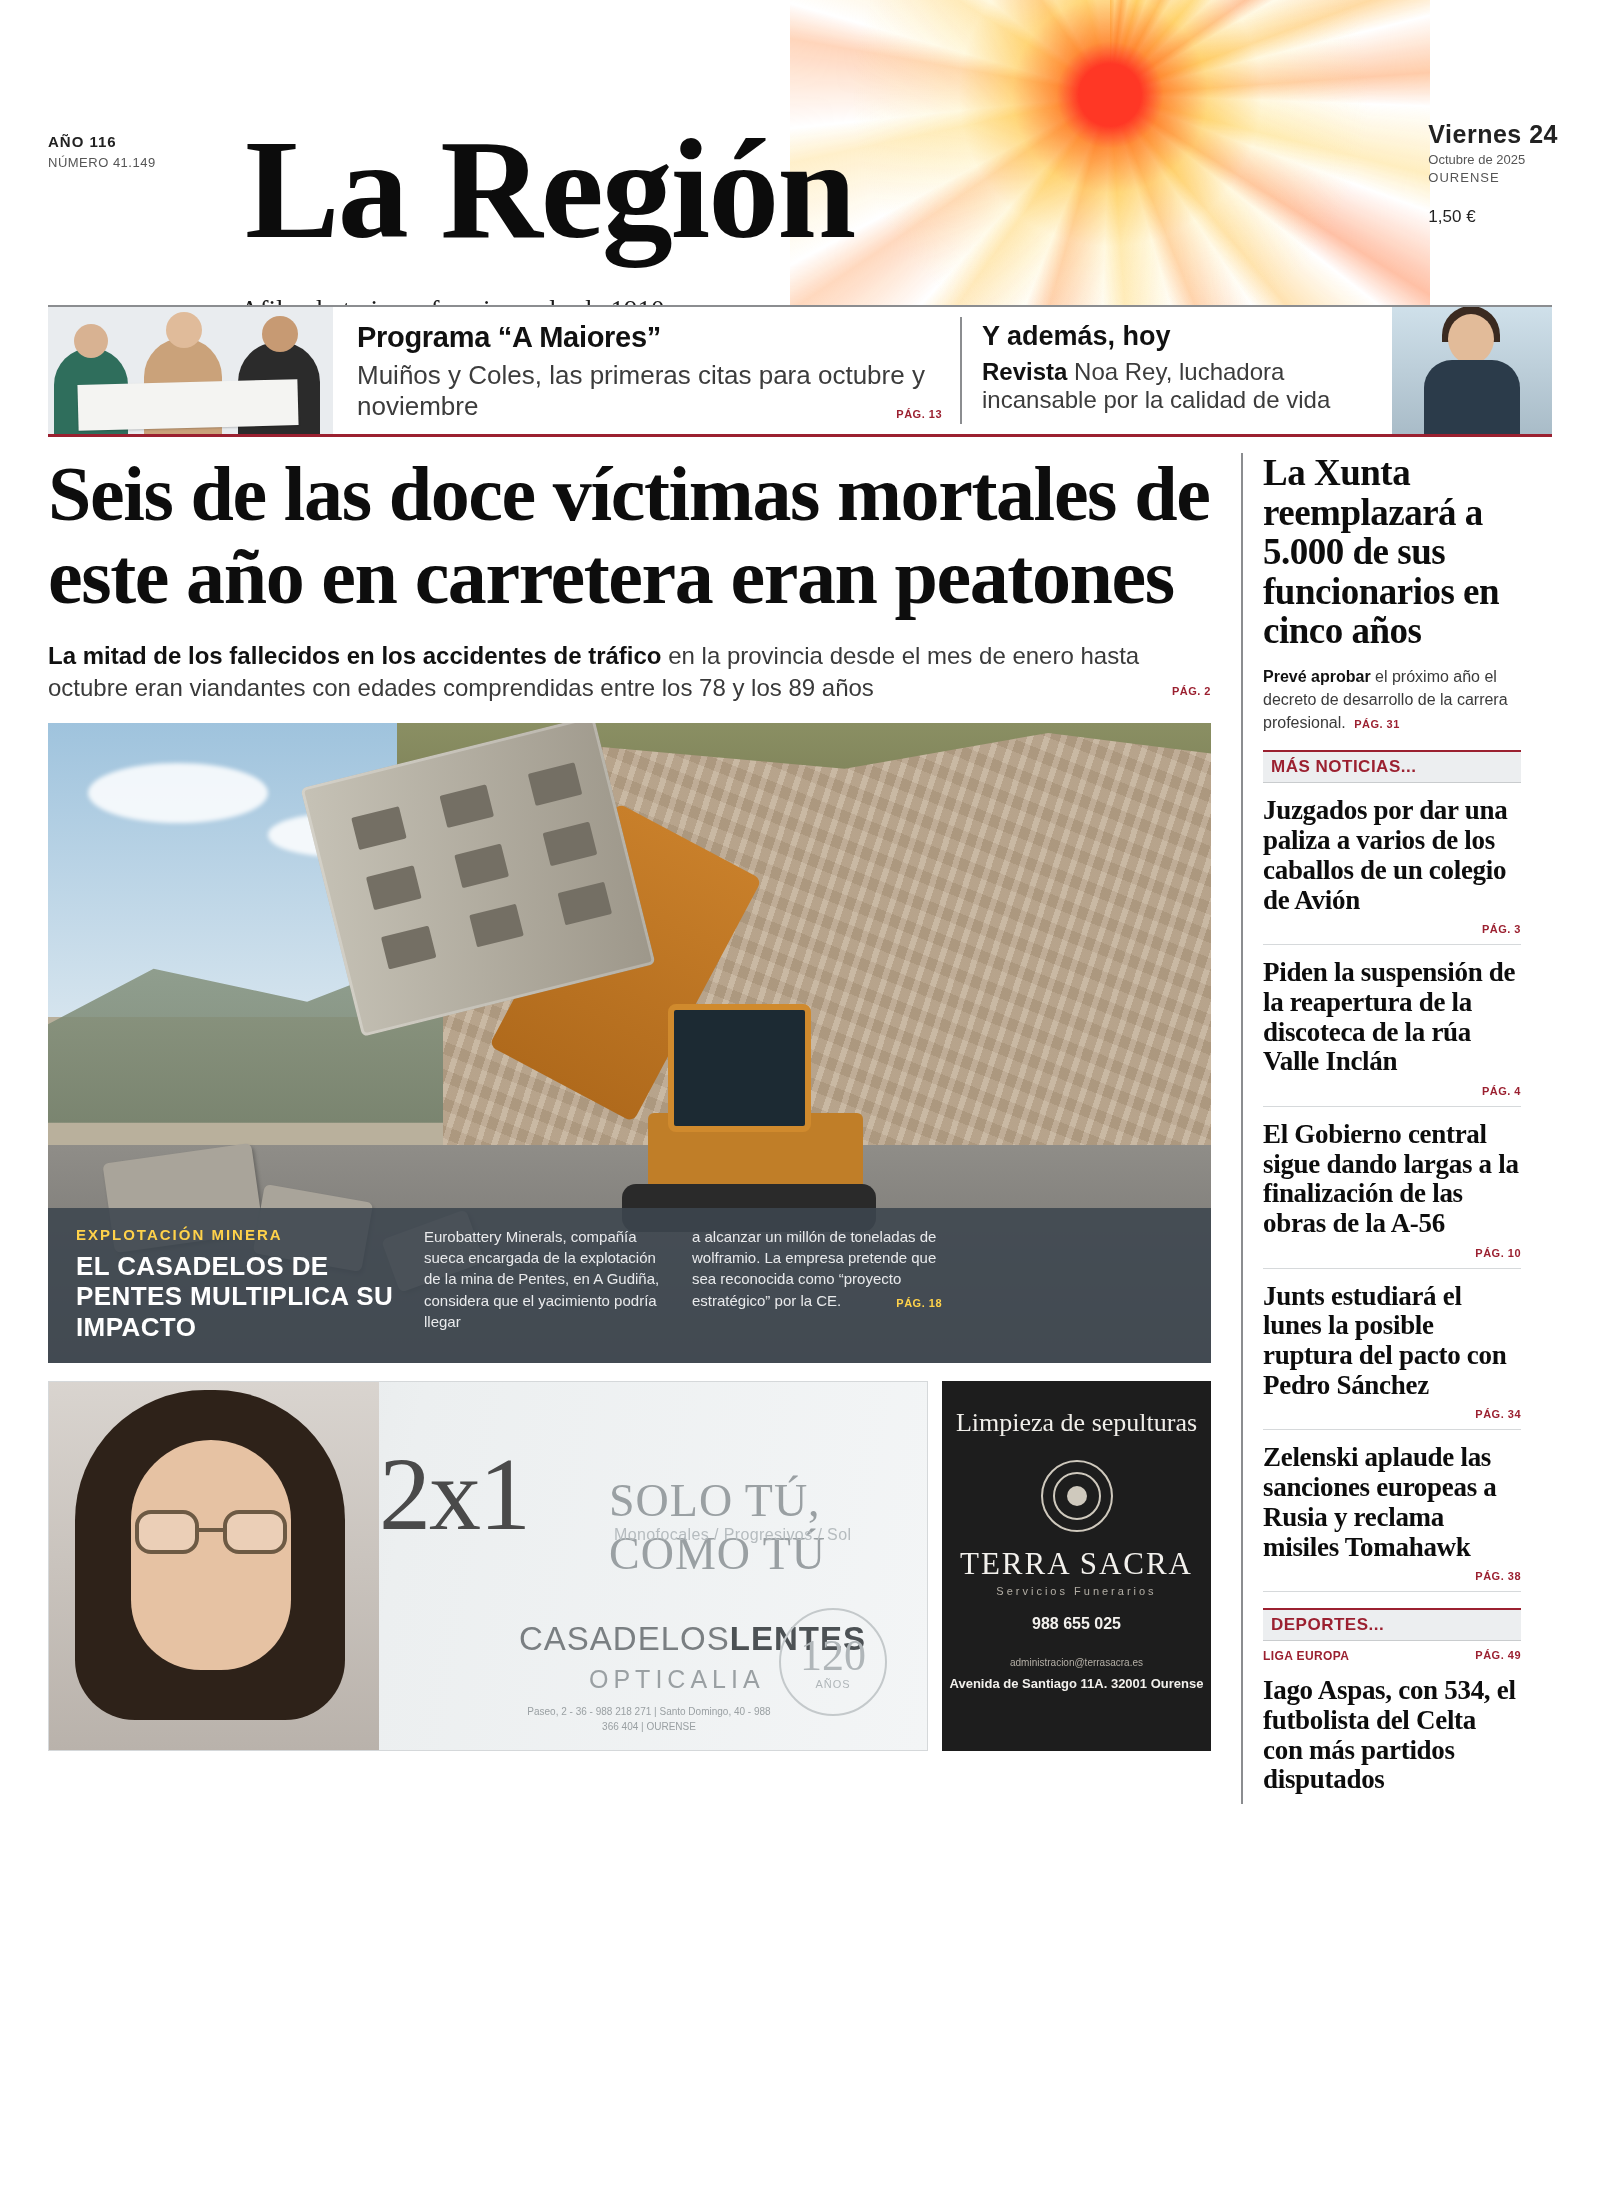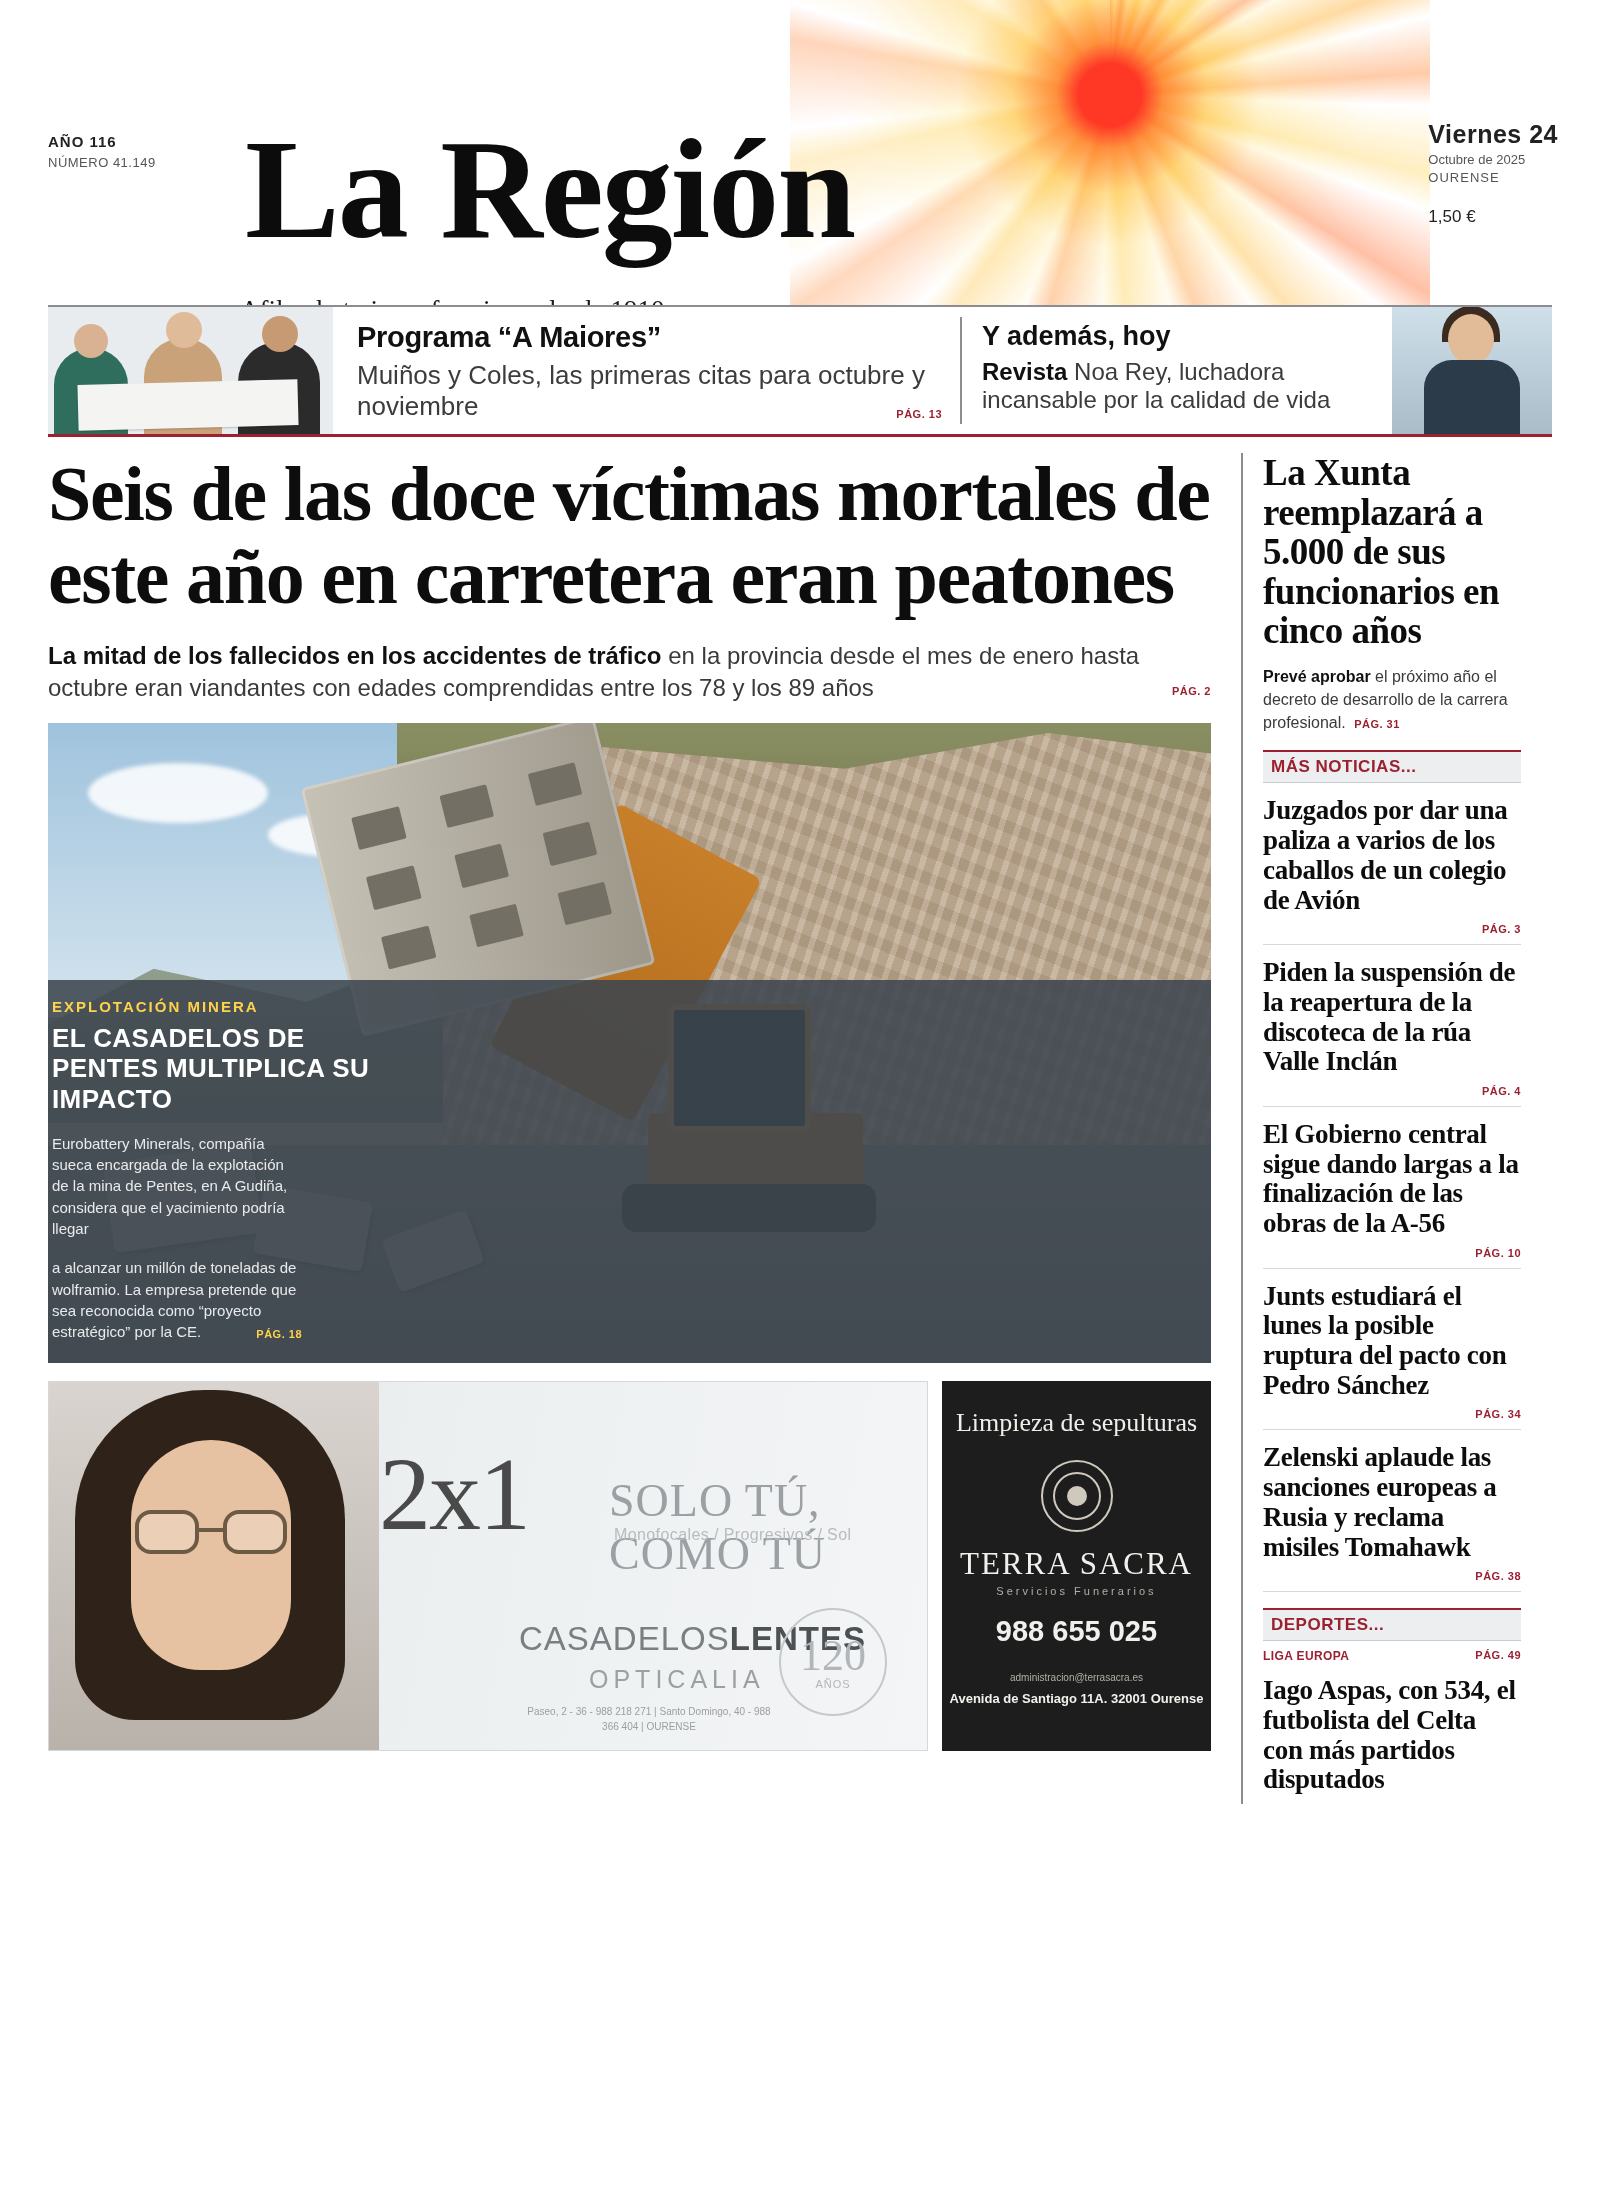--- a/index.html
+++ b/index.html
@@ -247,23 +247,22 @@
     box-shadow: inset 0 0 0 3px rgba(255,255,255,.25);
   }
   .ph-bucket .slot { position:absolute; background:#746f64; width:16%; height:13%; border-radius:2px;}
 
   .photo-caption {
     position: absolute;
     left: 0; right: 0; bottom: 0;
     background: rgba(60,70,78,.88);
     color: #fff;
     display: flex;
-    padding: 18px 20px 20px 4px;
+    padding: 18px 20px 20px 28px;
     gap: 18px;
-    flex-direction: column;
   }
   .cap-left { width: 330px; }
   .cap-kicker {
     font-family:"Liberation Sans",sans-serif;
     font-size: 15px; letter-spacing: 2px; color:#ffd24a; font-weight:700;
   }
   .cap-title {
     font-family:"Liberation Sans",sans-serif;
     font-size: 26px; font-weight:700; line-height:1.18; margin-top:8px; letter-spacing:.4px;
   }
@@ -324,21 +323,21 @@
     position: relative; flex:1; height: 370px; background:#1d1d1d; color:#e8e6e2;
     display:flex; flex-direction:column; align-items:center; padding-top: 26px; text-align:right;
   }
   .terra-top { font-family:"Liberation Serif",serif; font-size:26px; line-height:1.2; color:#f0eee9;}
   .terra-mandala { margin: 22px 0 14px; width:72px; height:72px; border-radius:50%;
     border:2px solid #cfc9bd; position:relative;}
   .terra-mandala::before { content:""; position:absolute; inset:10px; border-radius:50%; border:2px solid #cfc9bd;}
   .terra-mandala::after { content:""; position:absolute; inset:24px; border-radius:50%; background:#cfc9bd;}
   .terra-name { font-family:"Liberation Serif",serif; font-size:31px; letter-spacing:2px; color:#f2f0ec;}
   .terra-sub { font-family:"Liberation Sans",sans-serif; font-size:11px; letter-spacing:3px; color:#b3aea5; margin-top:3px;}
-  .terra-phone { font-family:"Liberation Sans",sans-serif; font-size:29px; font-weight:700; margin-top:18px; color:#f2f0ec;}
+  .terra-phone { font-family:"Liberation Sans",sans-serif; font-size:16px; font-weight:700; margin-top:18px; color:#f2f0ec;}
   .terra-mail { font-family:"Liberation Sans",sans-serif; font-size:10px; color:#b3aea5; margin-top:24px;}
   .terra-addr { font-family:"Liberation Sans",sans-serif; font-size:13px; font-weight:700; margin-top:8px; color:#f2f0ec; line-height:1.3;}
 
   
   .side-lead {
     font-family:"Liberation Serif",serif;
     font-weight:700; font-size:37px; line-height:1.07; letter-spacing:-.5px; color:#0d0d0d;
   }
   .side-lead-body {
     margin-top: 14px;

